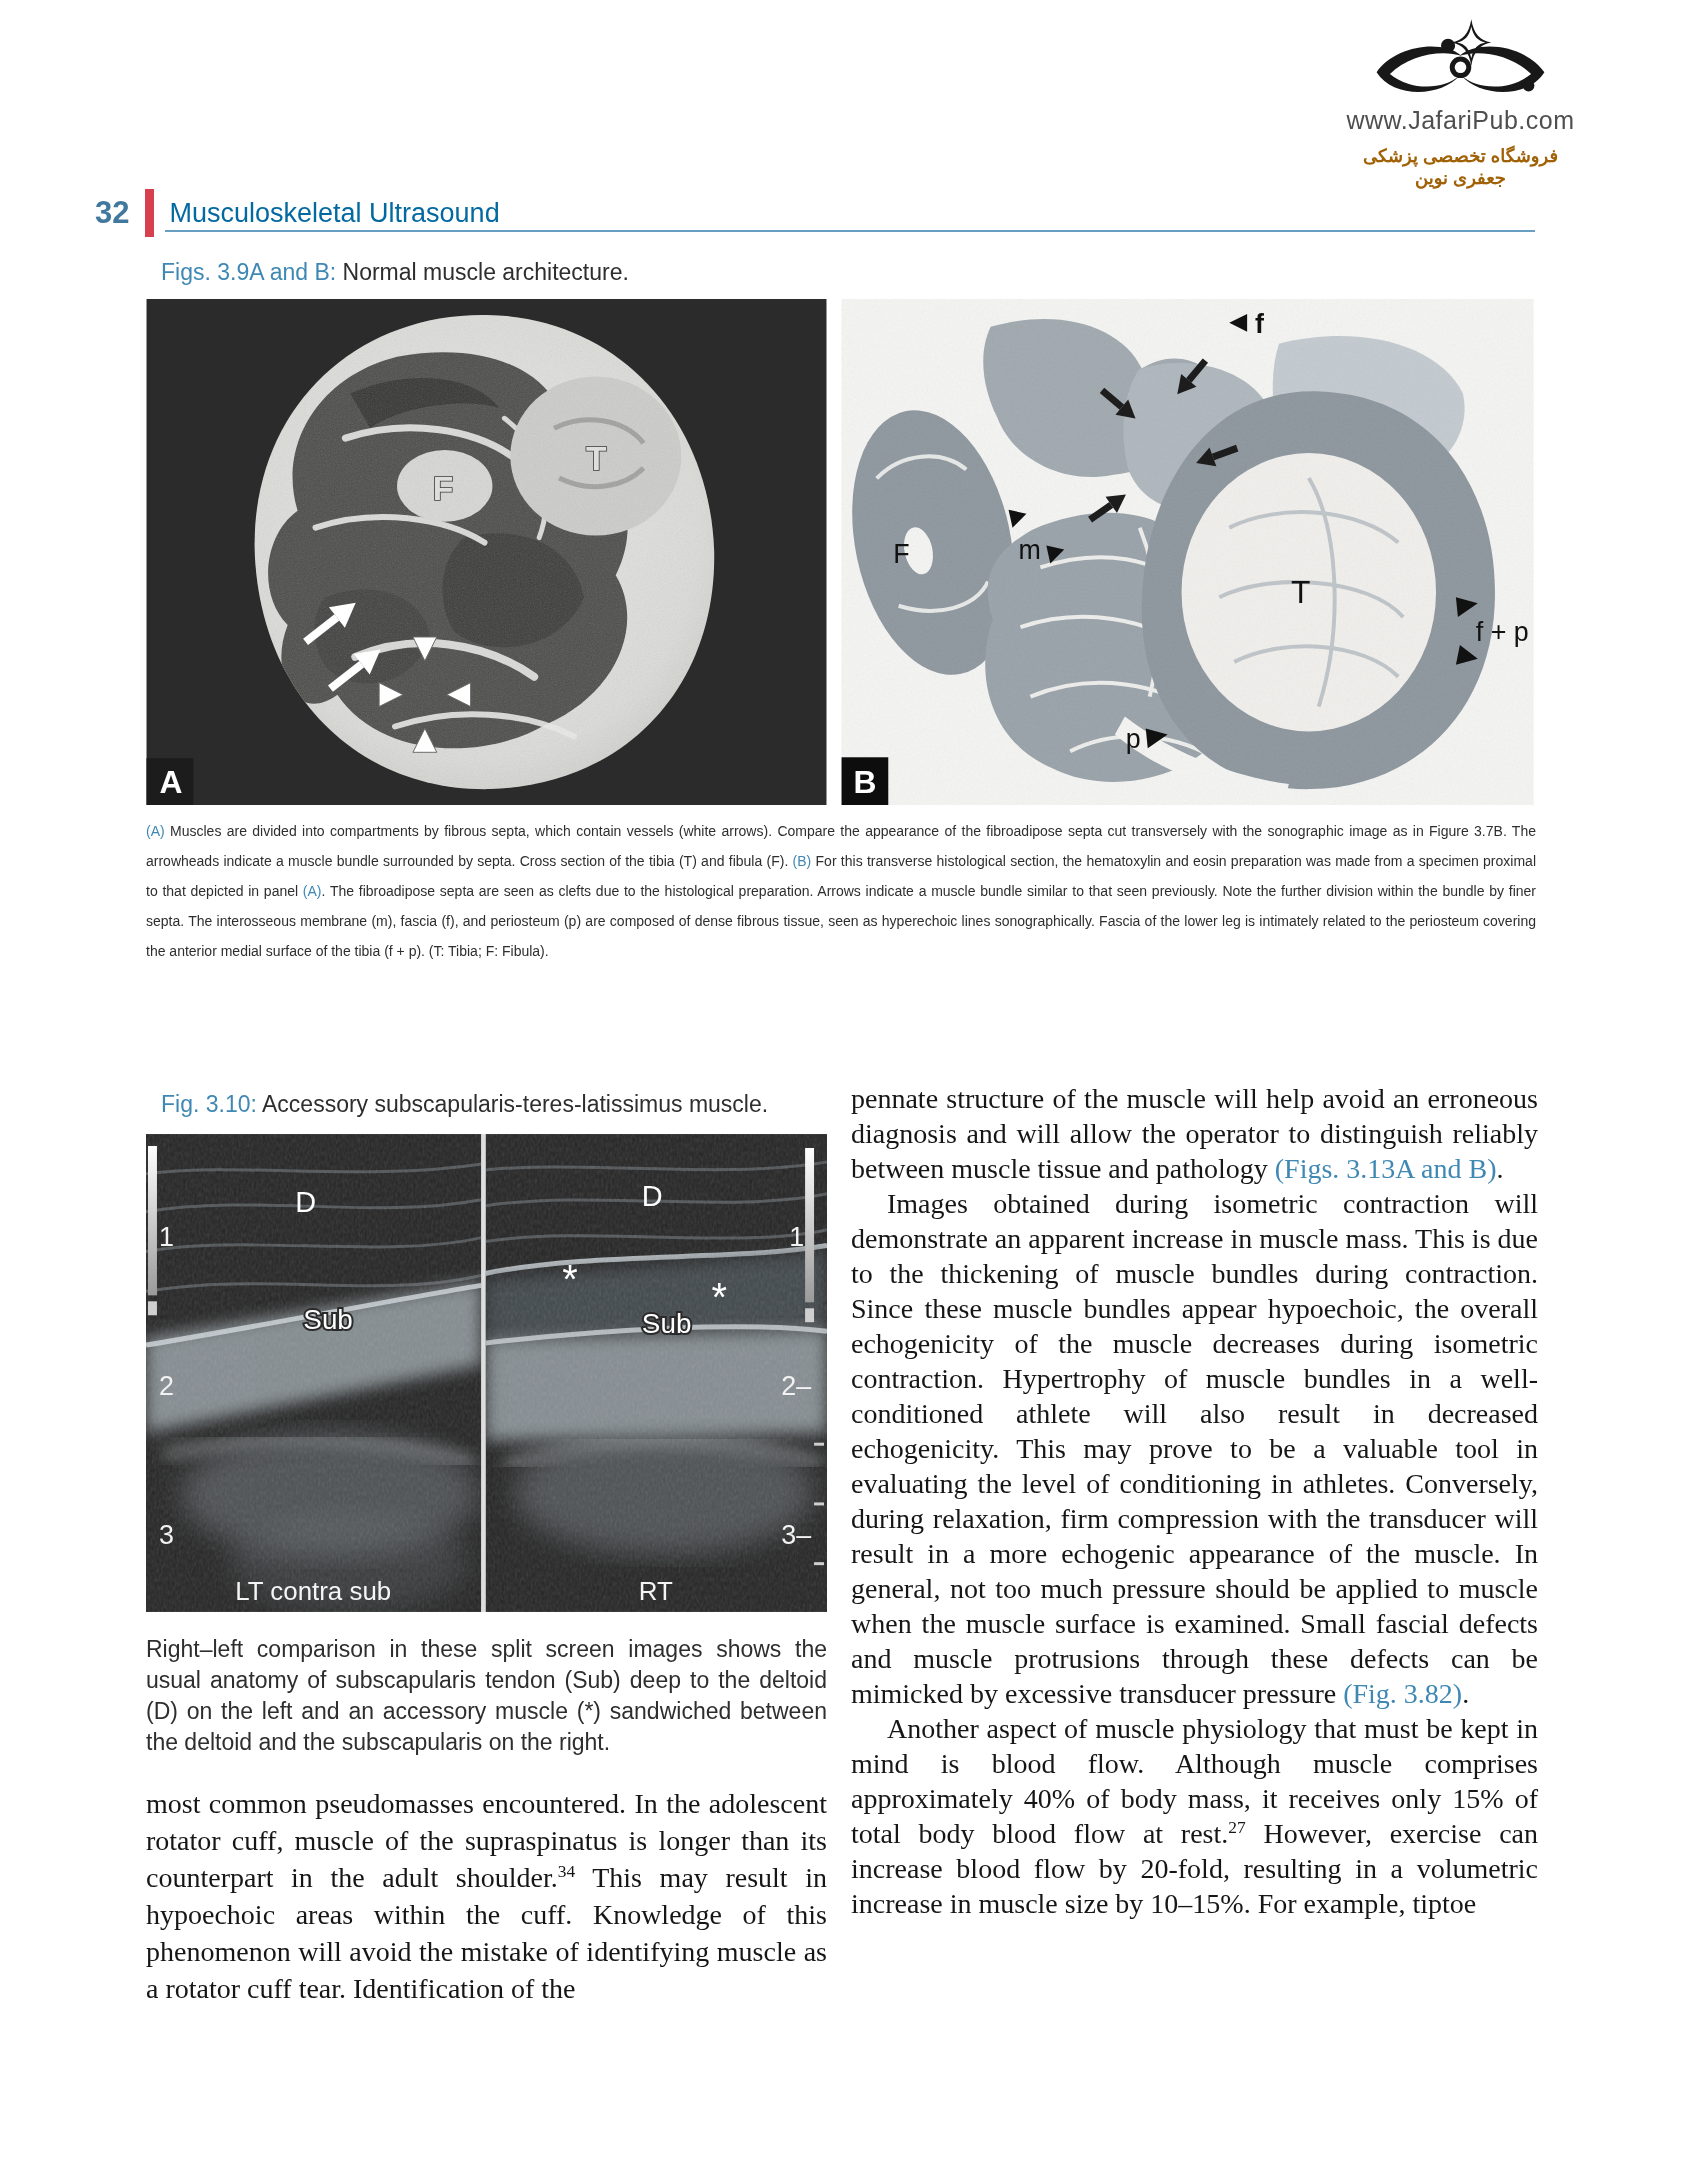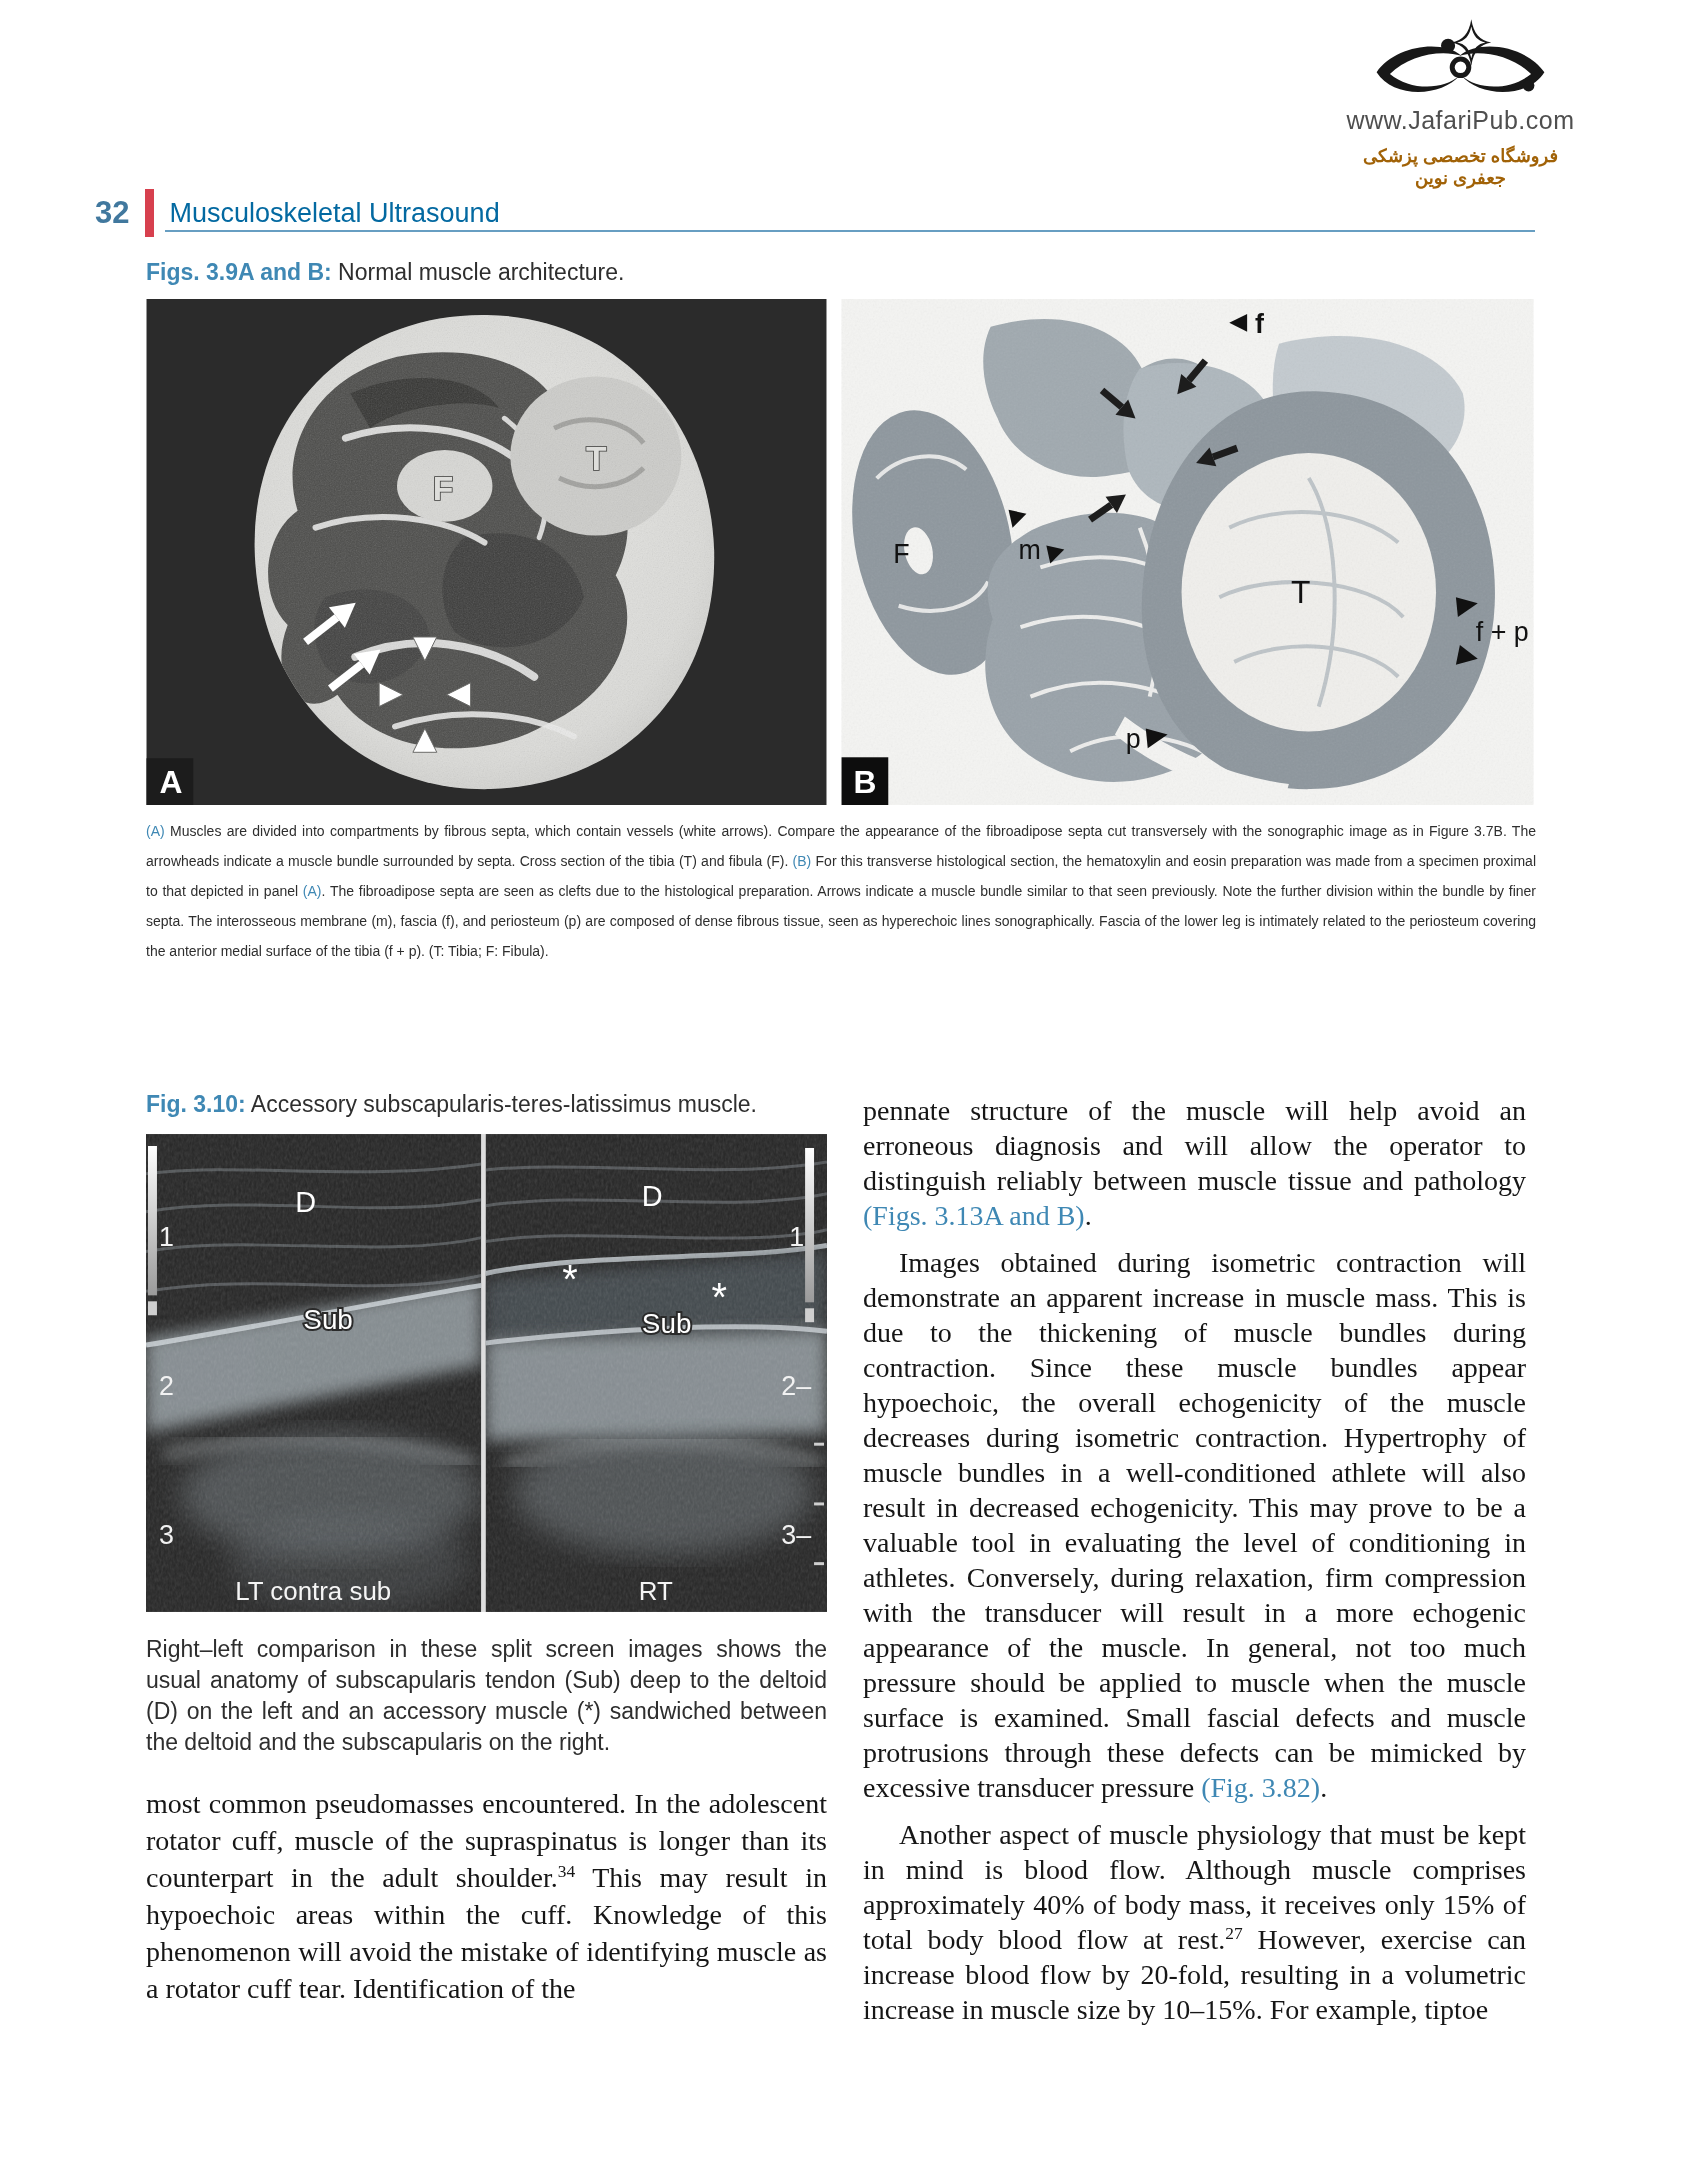--- a/index.html
+++ b/index.html
@@ -23,34 +23,34 @@
   .logo .site{font-size:25px;color:#4f4f4f;margin-top:2px;letter-spacing:0.5px;}
   .logo .tagline{font-size:18px;color:#a16207;margin-top:10px;font-weight:600;direction:rtl;}
   
   .page-header{position:absolute;left:95px;top:189px;display:flex;align-items:center;}
   .page-num{font-size:31px;font-weight:bold;color:var(--pagenum-blue);line-height:46px;}
   .red-bar{width:9px;height:48px;background:var(--bar-red);margin:0 15px 0 16px;}
   .book-title{font-size:27px;color:#0369a1;line-height:44px;}
   .header-rule{position:absolute;left:165px;top:230px;width:1370px;height:2px;background:#679ec2;}
   
   .figcap{position:absolute;font-size:23px;color:var(--cap-ink);}
-  .figcap .fig-label{color:var(--accent);font-weight:bold;}
+  .figcap .fig-label{color:var(--accent);font-weight:normal;margin-left:15px;}
   .cap-block{
     position:absolute;font-size:14px;line-height:30px;color:var(--cap-ink);
     text-align:justify;
   }
   .cap-block .accent{color:var(--accent);}
   
   .panels{position:absolute;left:146px;top:299px;display:flex;gap:14px;}
   .panel{display:block;}
   
   .serif{font-family:"Liberation Serif","DejaVu Serif",serif;color:var(--body-ink);text-align:justify;}
   .left-par{position:absolute;left:146px;top:1785px;width:681px;font-size:28px;line-height:37px;}
   .right-col{position:absolute;left:851px;top:1081px;width:687px;font-size:28px;line-height:35px;}
-  .right-col p{margin:12px;}
+  .right-col p{margin:0;}
   .right-col p.indent{text-indent:36px;}
   .serif .accent{color:var(--accent);}
   .sup{vertical-align:super;font-size:0.62em;line-height:0;}
   
   text{font-family:"Liberation Sans",sans-serif;}
 </style>
 </head>
 <body>
 
 <div class="logo">

